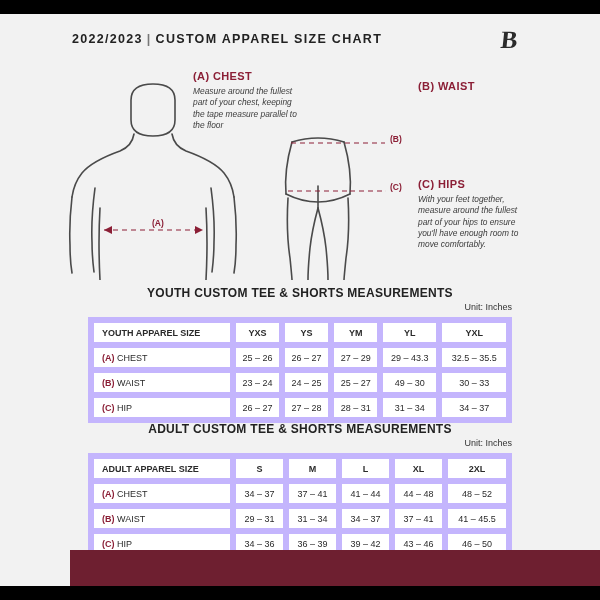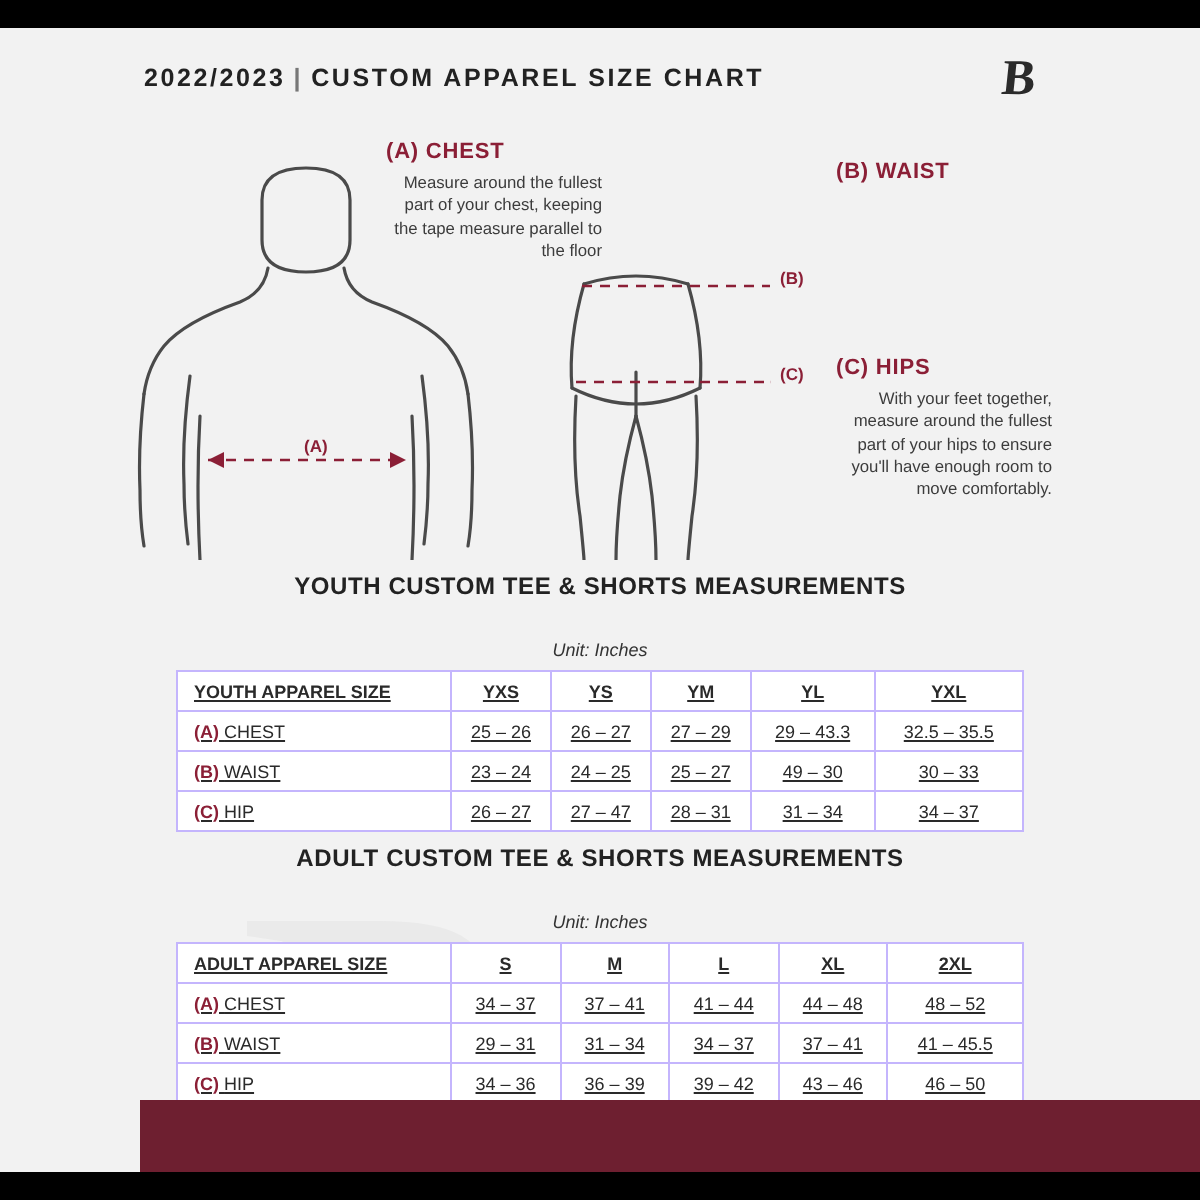--- a/index.html
+++ b/index.html
@@ -127,23 +127,23 @@
   }
   .callout .title {
     font-size: 11px;
     font-weight: bold;
     color: #8b1f36;
     letter-spacing: 0.4px;
     margin-bottom: 4px;
   }
   .callout .body {
     font-size: 8.4px;
+    font-style: italic;
     color: #3c3c3c;
     line-height: 1.35;
-    text-align: right;
   }
   .callout-chest { left: 193px; top: 12px; width: 108px; }
   .callout-waist { left: 418px; top: 22px; width: 108px; }
   .callout-hips  { left: 418px; top: 120px; width: 108px; }
 
   .label-tag {
     position: absolute;
     font-size: 8.5px;
     font-weight: bold;
     color: #8b1f36;
@@ -157,40 +157,38 @@
     z-index: 2;
   }
   .table-title {
     text-align: center;
     font-size: 12px;
     font-weight: bold;
     color: #222;
     letter-spacing: 0.3px;
   }
   .table-unit {
-    text-align: center;
+    text-align: right;
     font-size: 9px;
-    font-style: italic;
     color: #333;
-    margin-top: 20px;
+    margin-top: 2px;
     margin-bottom: 5px;
   }
   table {
     width: 100%;
     border-collapse: collapse;
     background: #ffffff;
   }
   th, td {
-    border: 1px solid #c4b5fd;
+    border: 6px solid #c4b5fd;
     height: 19px;
     font-size: 9px;
     color: #2a2a2a;
     text-align: center;
     padding: 0;
-    text-decoration: underline;
   }
   th.rowhead, td.rowhead {
     text-align: left;
     padding-left: 8px;
     width: 128px;
   }
   thead th {
     font-weight: bold;
     font-size: 9px;
   }
@@ -335,21 +333,21 @@
             <td>25 – 27</td>
             <td>49 – 30</td>
             <td>30 – 33</td>
           </tr>
           <tr>
             <td class="rowhead">
               <span class="tag">(C)</span>
               <span>HIP</span>
             </td>
             <td>26 – 27</td>
-            <td>27 – 47</td>
+            <td>27 – 28</td>
             <td>28 – 31</td>
             <td>31 – 34</td>
             <td>34 – 37</td>
           </tr>
         </tbody>
       </table>
     </div>
 
     <div class="table-block block-adult">
       <div class="table-title">ADULT CUSTOM TEE &amp; SHORTS MEASUREMENTS</div>

